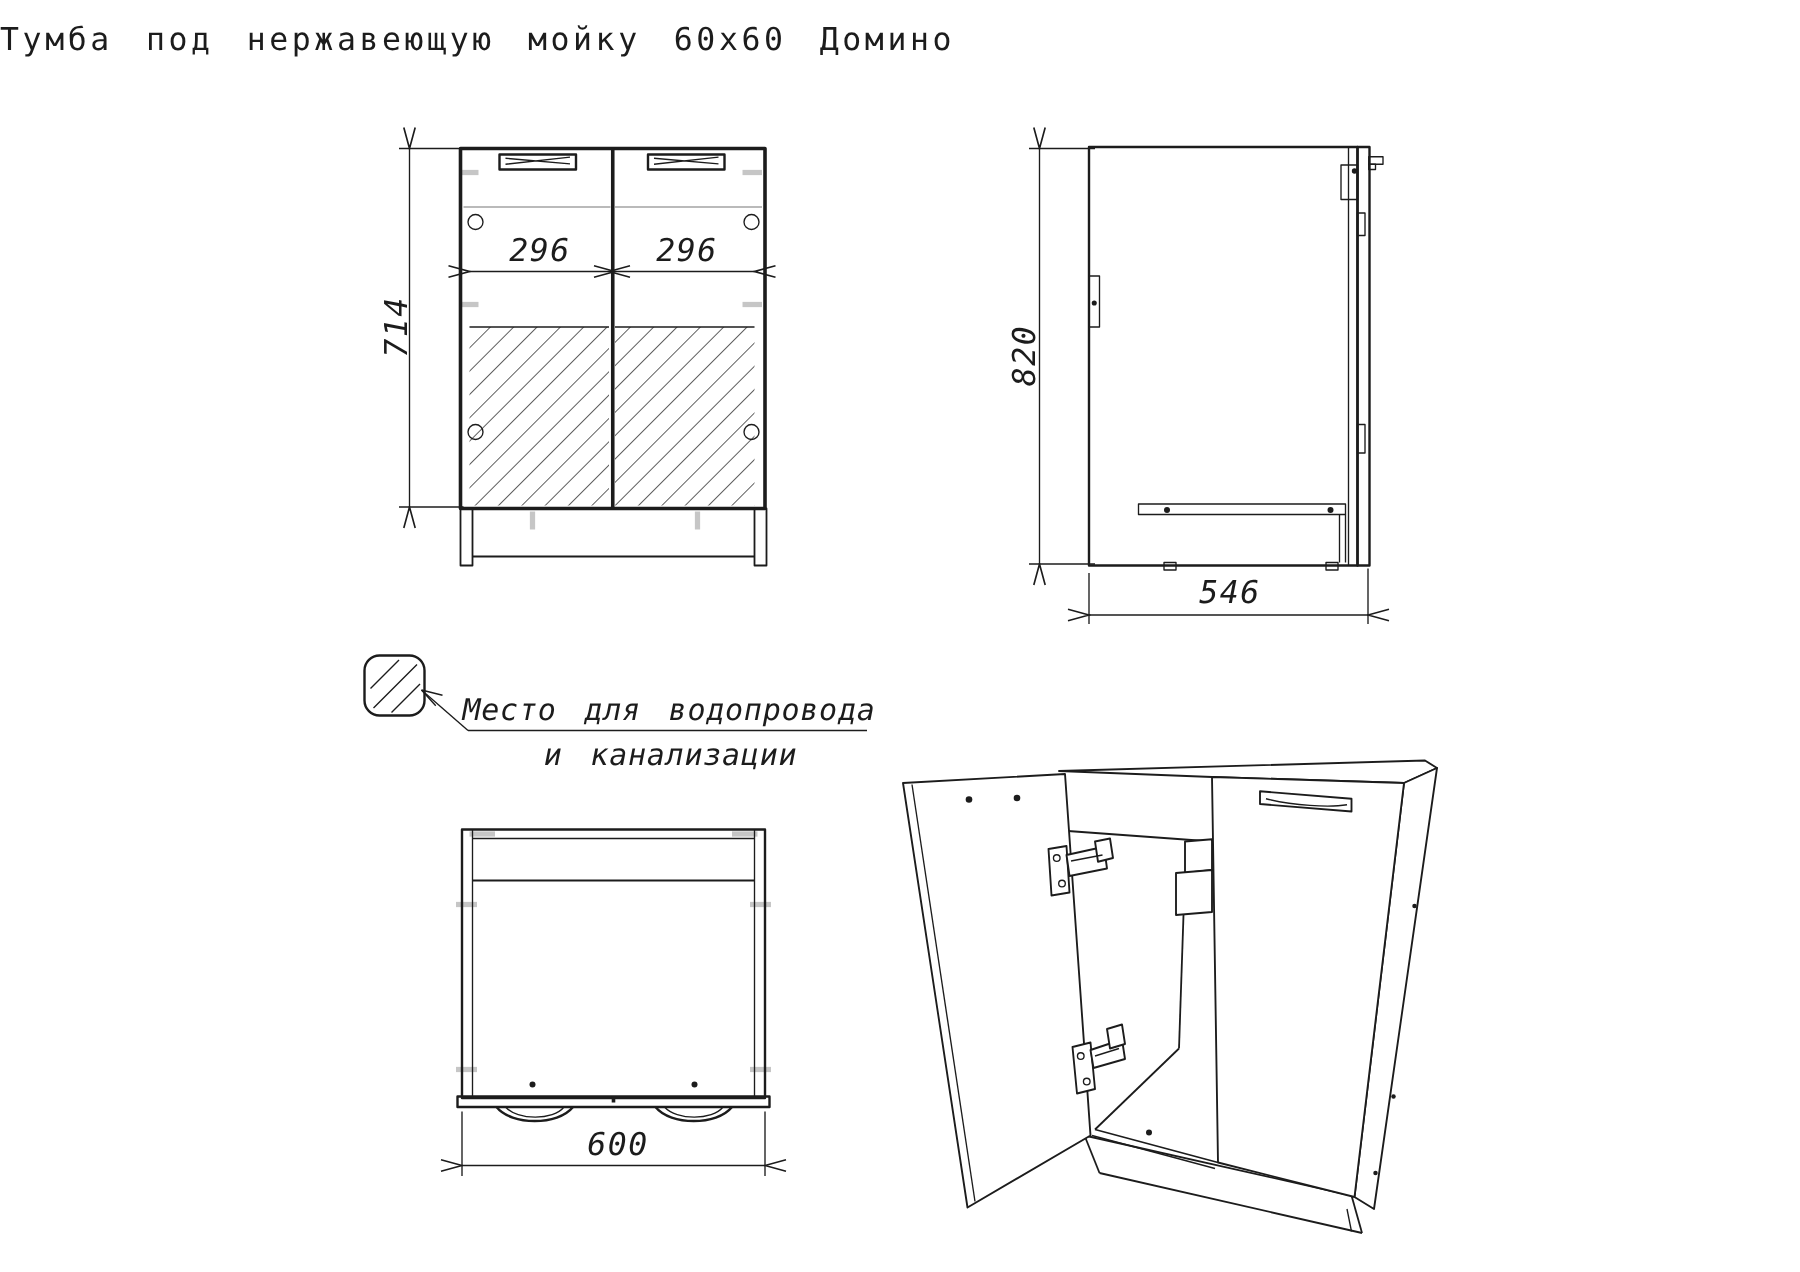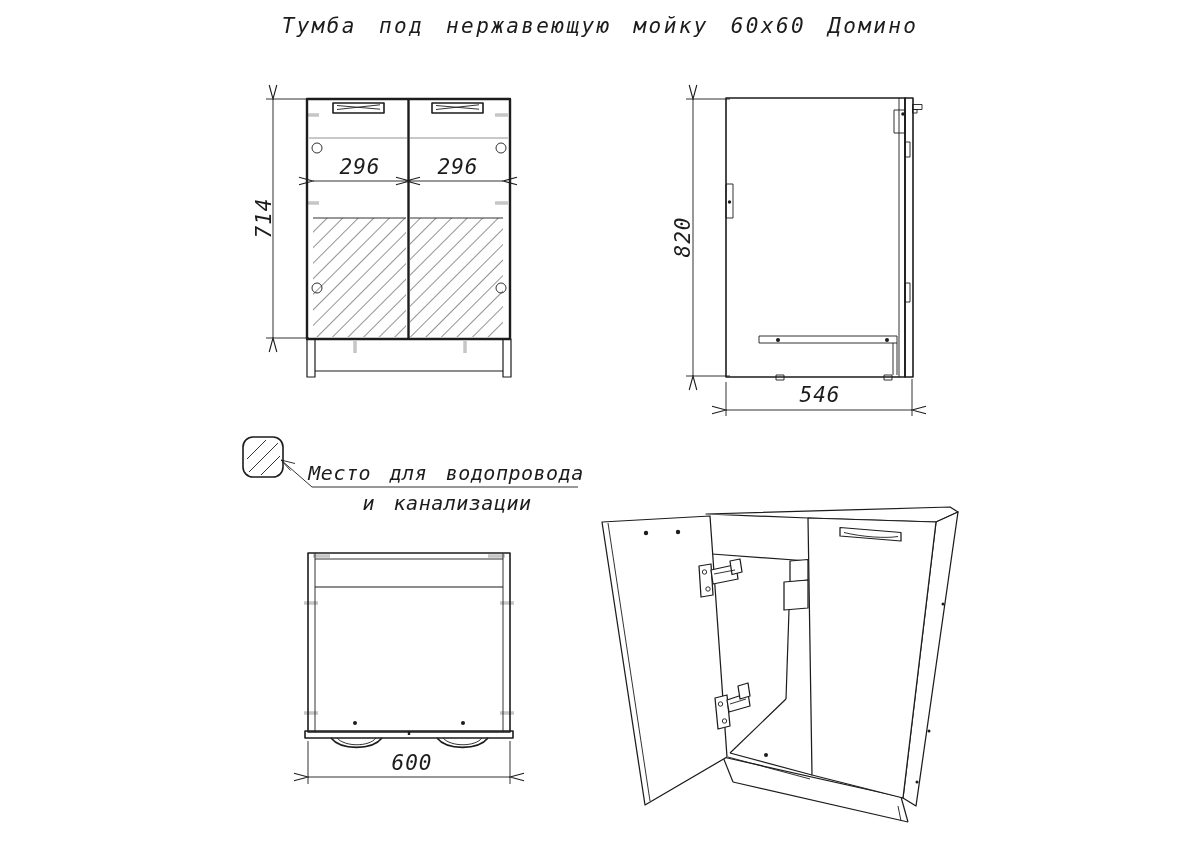--- a/index.html
+++ b/index.html
@@ -1,19 +1,19 @@
 <!DOCTYPE html>
 <html><head>
 <meta charset="utf-8">
 <style>
   html,body{margin:0;padding:0;background:#ffffff;width:1200px;height:848px;overflow:hidden;}
   .sheet{position:relative;width:1200px;height:848px;background:#fff;
          font-family:"DejaVu Sans Mono","Liberation Mono",monospace;}
-  .title{position:absolute;left:0;top:14px;width:1200px;text-align:center;
-         font-style:italic;font-size:21px;letter-spacing:2.4px;word-spacing:7px;
+  .title{position:absolute;left:0;top:14px;width:1200px;
+         font-size:21px;letter-spacing:2.4px;word-spacing:7px;
          color:#1c1c1c;}
   svg{position:absolute;left:0;top:0;}
   .ln{stroke:#1c1c1c;fill:none;stroke-width:1.2px;stroke-linecap:butt;stroke-linejoin:round;}
   .thick{stroke-width:2.4px;}
   .med{stroke-width:1.6px;}
   .thin{stroke-width:0.9px;}
   .hair{stroke-width:0.8px;stroke:#777;}
   .lt{stroke:#c6c6c6;stroke-width:3.5px;fill:none;}
   .dim{stroke:#1c1c1c;stroke-width:0.9px;fill:none;}
   .dot{fill:#1c1c1c;stroke:none;}

